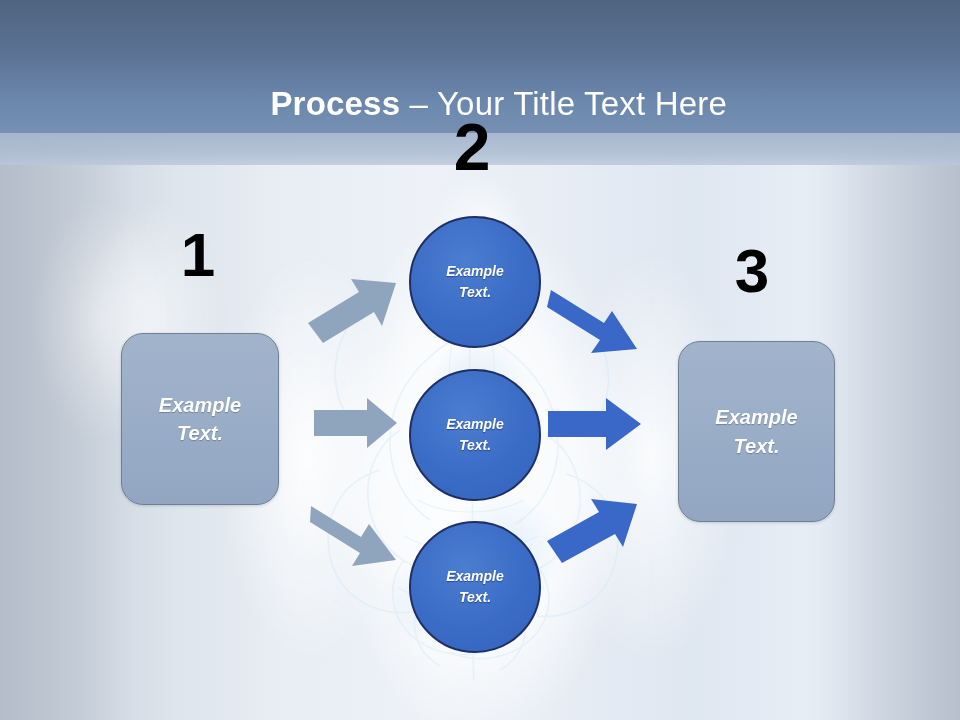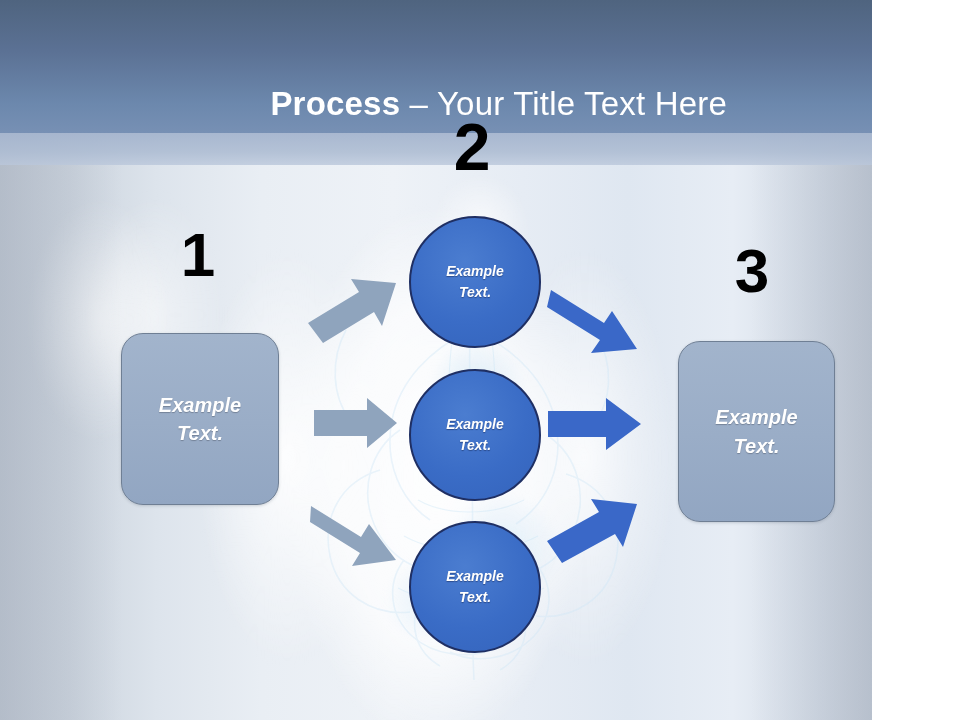--- a/index.html
+++ b/index.html
@@ -2,21 +2,21 @@
 <html><head>
 <meta charset="utf-8">
 <style>
   html, body {
     margin: 0;
     padding: 0;
     background: #ffffff;
   }
   #slide {
     position: relative;
-    width: 872px;
+    width: 960px;
     height: 720px;
     overflow: hidden;
     font-family: "Liberation Sans", sans-serif;
     background: #c9d2de;
   }
 
   
   .bg-layer { position: absolute; inset: 0; }
 
   .bg-base {

